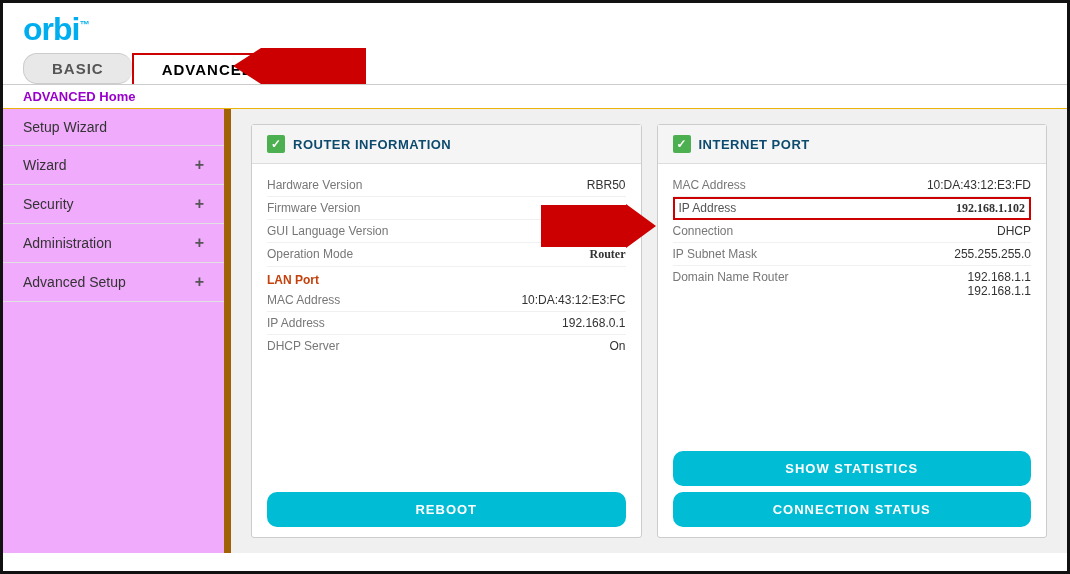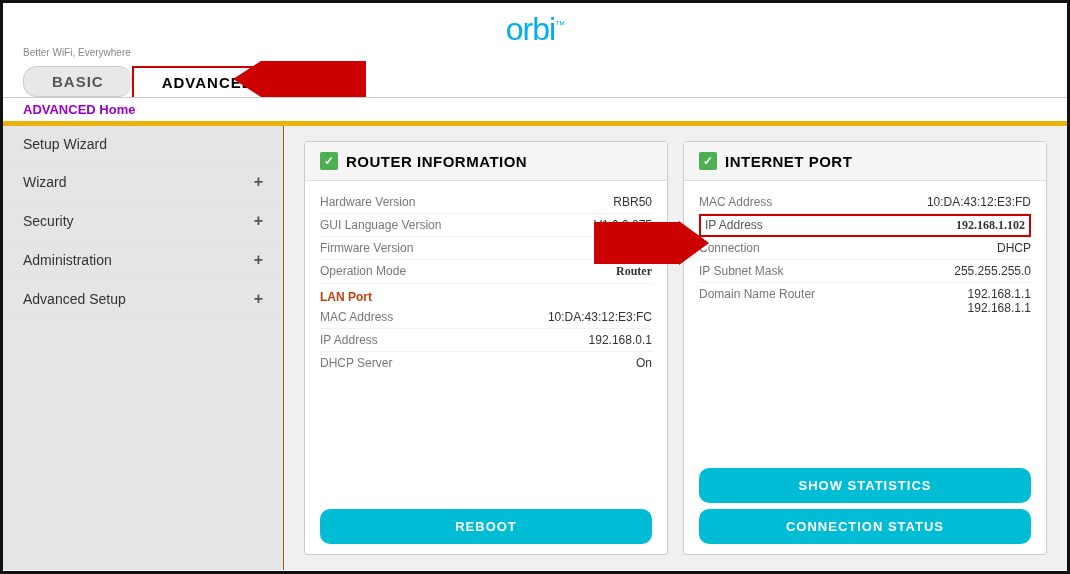--- a/index.html
+++ b/index.html
@@ -19,25 +19,24 @@
       padding: 10px 20px 0 20px;
       border-bottom: 1px solid #ccc;
     }
     .logo-area {
       display: flex;
       flex-direction: column;
       margin-bottom: 8px;
     }
     .logo-text {
       font-size: 32px;
-      font-weight: normal;
+      font-weight: bold;
       color: #00aeef;
       letter-spacing: -1px;
       line-height: 1;
-      text-align: center;
     }
     .logo-text .tm {
       font-size: 10px;
       vertical-align: super;
       color: #00aeef;
     }
     .logo-tagline {
       font-size: 10px;
       color: #888;
       margin-top: 2px;
@@ -68,41 +67,41 @@
     }
     .tab:first-child {
       border-right: none;
       border-radius: 14px;
     }
 
     
     .breadcrumb-bar {
       background: #fff;
       padding: 4px 20px;
-      border-bottom: 5px solid #eab308;
+      border-bottom: 1px solid #eab308;
     }
     .breadcrumb-link {
       color: #9900cc;
       font-weight: bold;
       font-size: 13px;
       text-decoration: none;
       cursor: pointer;
     }
 
     
     .main-layout {
       display: flex;
       height: calc(574px - 130px);
     }
 
     
     .sidebar {
-      width: 281px;
-      border-right: 1px solid #a16207;
-      background: #e5e5e5;
+      width: 228px;
+      border-right: 7px solid #a16207;
+      background: #f0abfc;
       flex-shrink: 0;
     }
     .sidebar-item {
       display: flex;
       justify-content: space-between;
       align-items: center;
       padding: 10px 20px;
       border-bottom: 1px solid #e0e0e0;
       cursor: pointer;
       color: #333;
@@ -140,23 +139,23 @@
     }
     .card-header {
       display: flex;
       align-items: center;
       gap: 8px;
       padding: 10px 15px;
       border-bottom: 1px solid #ddd;
       background: #f5f5f5;
     }
     .card-title {
-      font-size: 15px;
-      font-weight: bold;
-      color: #000000;
+      font-size: 13px;
+      font-weight: bold;
+      color: #0c4a6e;
       letter-spacing: 0.5px;
     }
     .check-icon {
       width: 18px;
       height: 18px;
       background: #4caf50;
       border-radius: 2px;
       display: flex;
       align-items: center;
       justify-content: center;
@@ -237,21 +236,20 @@
     }
   </style>
 </head>
 <body>
 
 <div class="header">
   <div class="logo-area">
     <div class="logo-text">
       <span>orbi</span><span class="tm">™</span>
     </div>
-    <div class="logo-tagline">Better WiFi, Everywhere</div>
   </div>
   <div class="tabs-row">
     <div class="tab">BASIC</div>
     <div class="tab active">ADVANCED</div>
 
     <div style="position:absolute; left:210px; top:-5px; display:flex; align-items:center; pointer-events:none;">
       <div style="width:0;height:0;border-top:18px solid transparent;border-bottom:18px solid transparent;border-right:28px solid #cc0000;"></div>
       <div style="width:105px;height:36px;background:#cc0000;"></div>
     </div>
   </div>
@@ -291,26 +289,26 @@
       <div class="card-header">
         <div class="check-icon">✓</div>
         <span class="card-title">ROUTER INFORMATION</span>
       </div>
       <div class="card-body">
         <div class="info-row">
           <span class="info-label">Hardware Version</span>
           <span class="info-value">RBR50</span>
         </div>
         <div class="info-row">
+          <span class="info-label">Firmware Version</span>
+          <span class="info-value"></span>
+        </div>
+        <div class="info-row">
           <span class="info-label">GUI Language Version</span>
           <span class="info-value">V1.0.0.275</span>
-        </div>
-        <div class="info-row">
-          <span class="info-label">Firmware Version</span>
-          <span class="info-value"></span>
         </div>
         <div class="info-row">
           <span class="info-label">Operation Mode</span>
           <span class="info-value bold">Router</span>
         </div>
         <div class="section-label">LAN Port</div>
         <div class="info-row">
           <span class="info-label">MAC Address</span>
           <span class="info-value">10:DA:43:12:E3:FC</span>
         </div>

